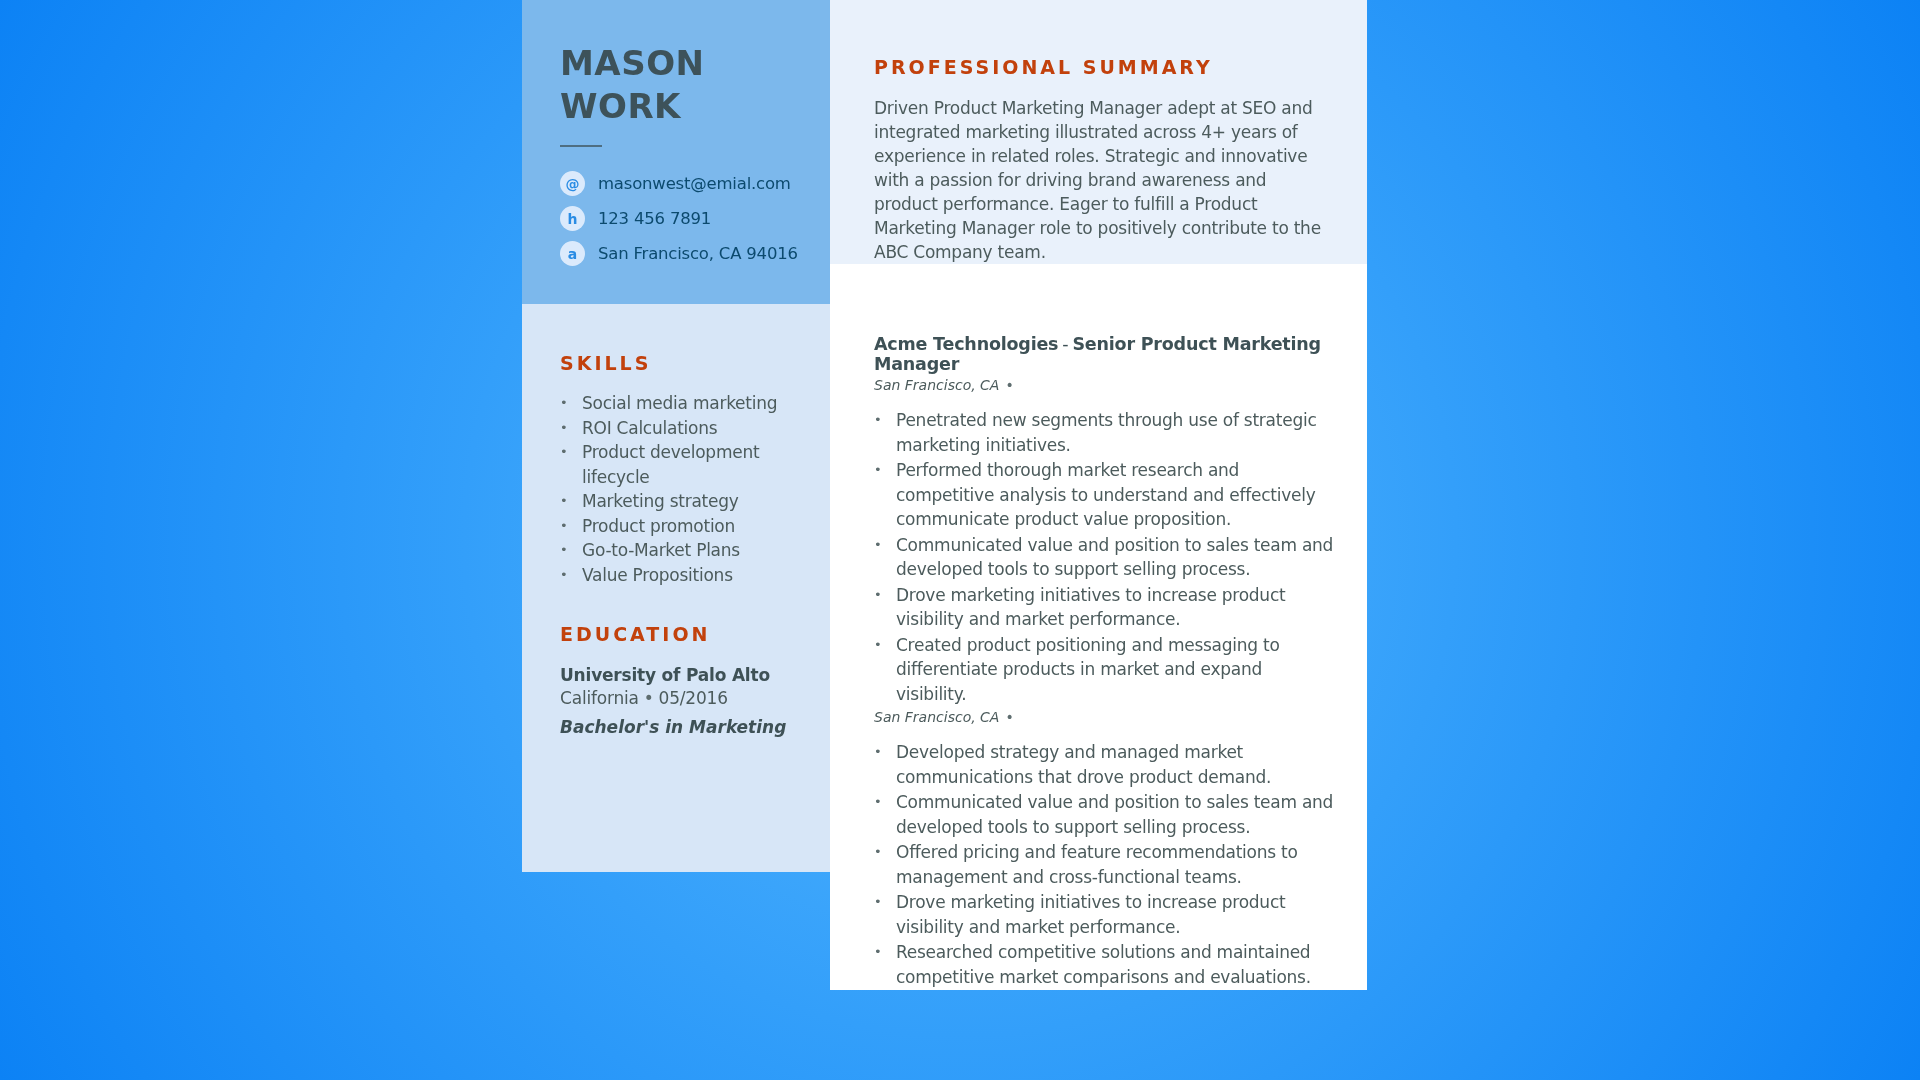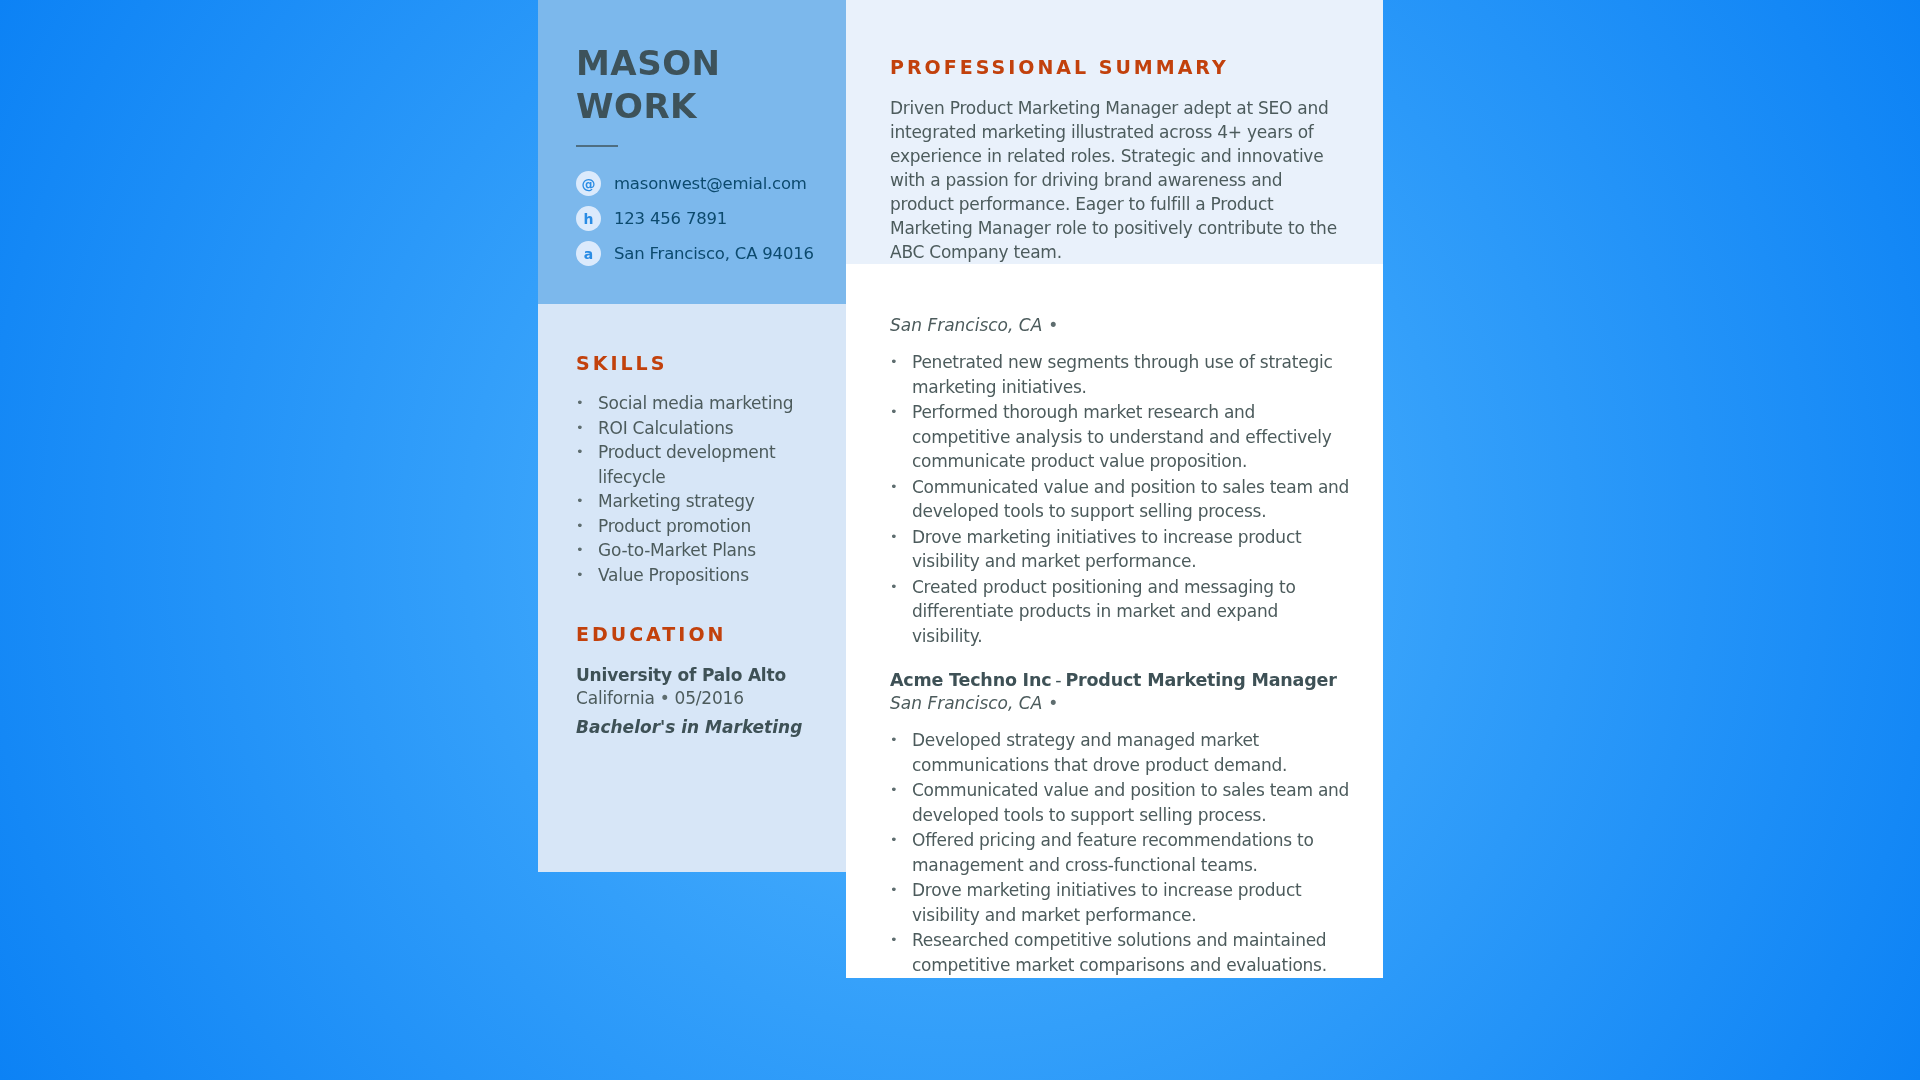--- a/index.html
+++ b/index.html
@@ -5,21 +5,21 @@
   * { margin: 0; padding: 0; box-sizing: border-box; }
   html, body { width: 1920px; height: 1080px; overflow: hidden; }
   body {
     font-family: "DejaVu Sans", "Liberation Sans", sans-serif;
     background: radial-gradient(circle at 50% 50%, #55b7fe 0%, #339ffa 45%, #0c82f5 100%);
     position: relative;
   }
 
   .page {
     position: absolute;
-    left: 538px; top: 0;
+    left: 522px; top: 0;
     width: 845px; height: 872px;
     display: flex;
   }
 
   
   .sidebar { width: 308px; height: 100%; display: flex; flex-direction: column; }
   .sidebar-header {
     height: 304px; background: #7cb8ec;
     padding: 42px 30px 0 38px;
   }
@@ -72,21 +72,21 @@
     padding: 48px 32px 0 44px;
   }
 
   .summary-text {
     margin-top: 18px; font-size: 17px; line-height: 24px;
     color: #4c5b5c; letter-spacing: -0.25px;
   }
 
   .job-title-line { margin-top: 22px; font-size: 17.5px; font-weight: 700; color: #3e5156; letter-spacing: -0.2px; }
   .job-title-sep { font-weight: 400; padding: 0 4px; }
-  .job-location-line { margin-top: 3px; font-size: 17px; color: #4c5b5c; }
+  .job-location-line { margin-top: 3px; font-size: 14px; color: #4c5b5c; }
   .job-location { font-style: italic; }
   .job-loc-sep { color: #5e6d6f; padding-left: 6px; }
   .job-bullets { list-style: none; margin-top: 15px; }
   .job-bullets li { display: flex; font-size: 17px; line-height: 24.5px; color: #4c5b5c; letter-spacing: -0.25px; margin-bottom: 1px; }
 </style>
 </head>
 <body>
 
 <div class="page">
 
@@ -171,82 +171,82 @@
   <main class="main">
 
     <div class="main-header">
       <h2 class="section-heading">PROFESSIONAL SUMMARY</h2>
       <p class="summary-text">Driven Product Marketing Manager adept at SEO and integrated marketing illustrated across 4+ years of experience in related roles. Strategic and innovative with a passion for driving brand awareness and product performance. Eager to fulfill a Product Marketing Manager role to positively contribute to the ABC Company team.</p>
     </div>
 
     <div class="main-body">
 
       <section>
-        <div class="job-location-line">
-          <span class="job-location">San Francisco, CA</span><span class="job-loc-sep">•</span>
-        </div>
-        <ul class="job-bullets">
-
-            <li>
-              <span class="bullet-dot">•</span>
-              <span>Penetrated new segments through use of strategic marketing initiatives.</span>
-            </li>
-
-            <li>
-              <span class="bullet-dot">•</span>
-              <span>Performed thorough market research and competitive analysis to understand and effectively communicate product value proposition.</span>
-            </li>
-
-            <li>
-              <span class="bullet-dot">•</span>
-              <span>Communicated value and position to sales team and developed tools to support selling process.</span>
-            </li>
-
-            <li>
-              <span class="bullet-dot">•</span>
-              <span>Drove marketing initiatives to increase product visibility and market performance.</span>
-            </li>
-
-            <li>
-              <span class="bullet-dot">•</span>
-              <span>Created product positioning and messaging to differentiate products in market and expand visibility.</span>
-            </li>
-          </ul>
-      </section>
-
-      <section>
         <div class="job-title-line">
-          <span>Acme Techno Inc</span><span class="job-title-sep">-</span><span>Product Marketing Manager</span>
+          <span>Acme Technologies</span><span class="job-title-sep">-</span><span>Senior Product Marketing Manager</span>
         </div>
         <div class="job-location-line">
           <span class="job-location">San Francisco, CA</span><span class="job-loc-sep">•</span>
         </div>
         <ul class="job-bullets">
 
             <li>
               <span class="bullet-dot">•</span>
-              <span>Developed strategy and managed market communications that drove product demand.</span>
+              <span>Penetrated new segments through use of strategic marketing initiatives.</span>
+            </li>
+
+            <li>
+              <span class="bullet-dot">•</span>
+              <span>Performed thorough market research and competitive analysis to understand and effectively communicate product value proposition.</span>
             </li>
 
             <li>
               <span class="bullet-dot">•</span>
               <span>Communicated value and position to sales team and developed tools to support selling process.</span>
             </li>
 
             <li>
               <span class="bullet-dot">•</span>
-              <span>Offered pricing and feature recommendations to management and cross-functional teams.</span>
-            </li>
-
-            <li>
-              <span class="bullet-dot">•</span>
               <span>Drove marketing initiatives to increase product visibility and market performance.</span>
             </li>
 
             <li>
               <span class="bullet-dot">•</span>
-              <span>Researched competitive solutions and maintained competitive market comparisons and evaluations.</span>
+              <span>Created product positioning and messaging to differentiate products in market and expand visibility.</span>
             </li>
           </ul>
       </section>
+
+      <section>
+        <div class="job-location-line">
+          <span class="job-location">San Francisco, CA</span><span class="job-loc-sep">•</span>
+        </div>
+        <ul class="job-bullets">
+
+            <li>
+              <span class="bullet-dot">•</span>
+              <span>Developed strategy and managed market communications that drove product demand.</span>
+            </li>
+
+            <li>
+              <span class="bullet-dot">•</span>
+              <span>Communicated value and position to sales team and developed tools to support selling process.</span>
+            </li>
+
+            <li>
+              <span class="bullet-dot">•</span>
+              <span>Offered pricing and feature recommendations to management and cross-functional teams.</span>
+            </li>
+
+            <li>
+              <span class="bullet-dot">•</span>
+              <span>Drove marketing initiatives to increase product visibility and market performance.</span>
+            </li>
+
+            <li>
+              <span class="bullet-dot">•</span>
+              <span>Researched competitive solutions and maintained competitive market comparisons and evaluations.</span>
+            </li>
+          </ul>
+      </section>
     </div>
   </main>
 </div>
 
 </body></html>

